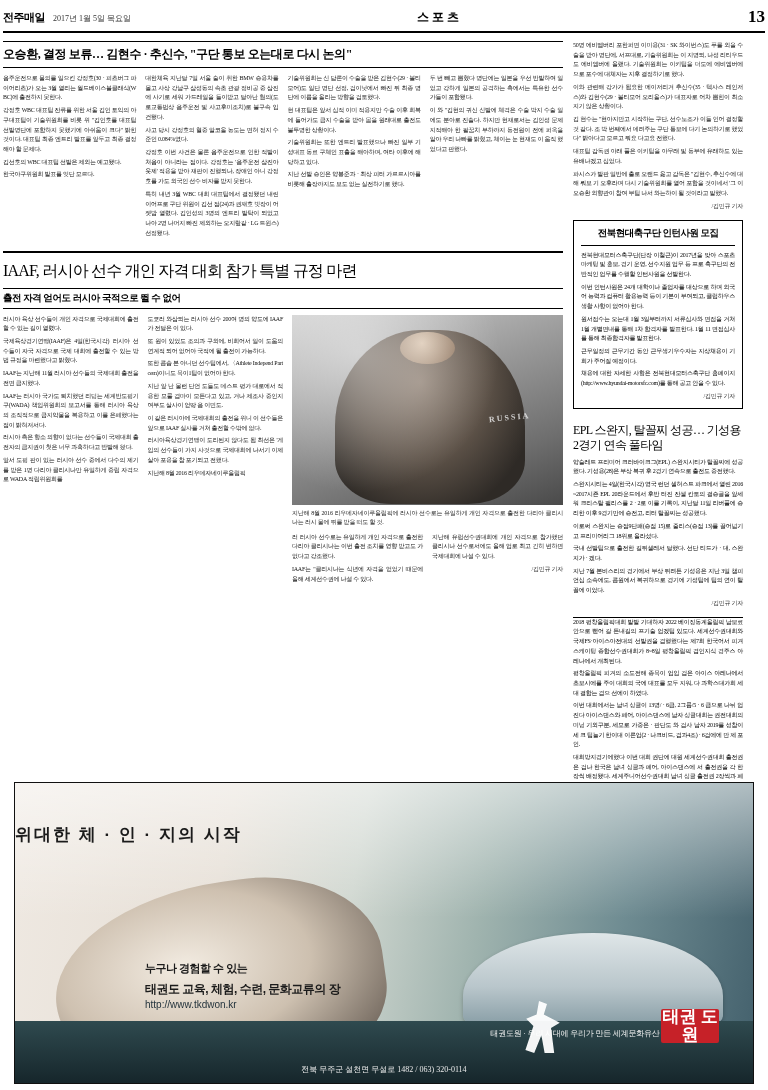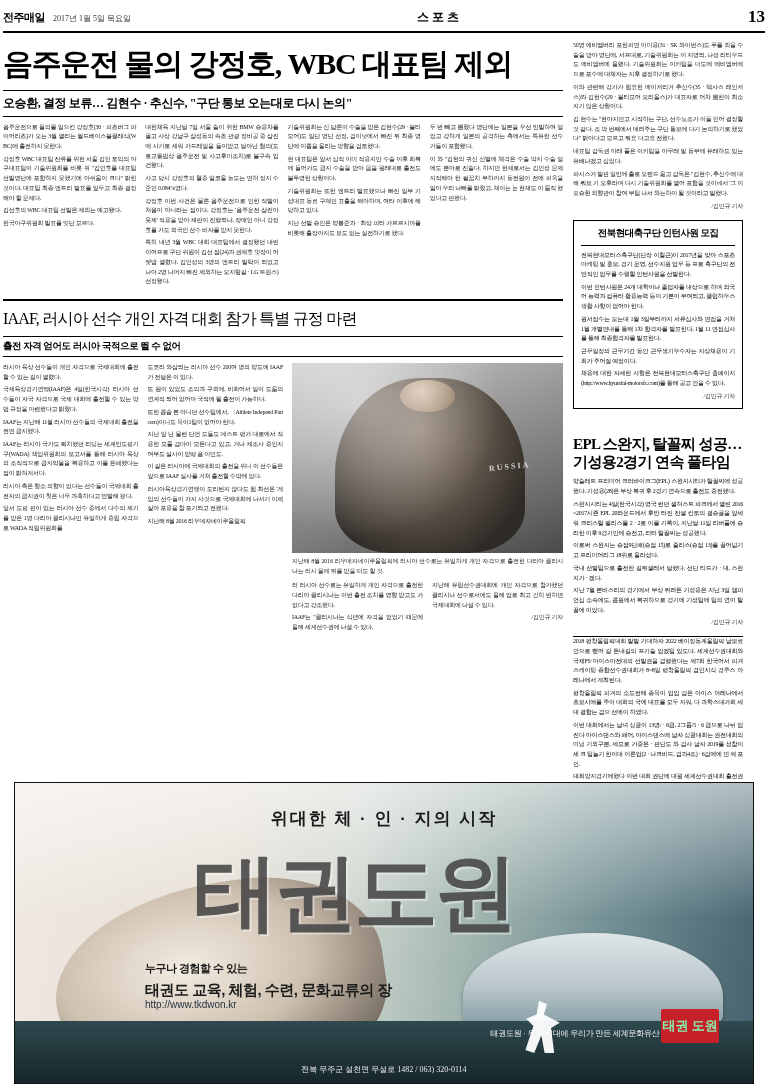--- a/index.html
+++ b/index.html
@@ -87,61 +87,61 @@
     background: radial-gradient(circle at 25% 20%, rgba(255,255,255,0.45), rgba(255,255,255,0) 55%);
   }
   .photo-word {
     position:absolute; right:12%; top:52%; color:#e8e8e8; font-size:8px;
     letter-spacing:2px; font-weight:bold; transform: rotate(-6deg); opacity:.85;
   }
   .caption { font-size:6px; line-height:1.6; color:#222; margin-top:4px; letter-spacing:-0.2px; text-align:justify; }
 
   
   .box {
-    border: 1px solid #000; padding: 6px 7px; margin-bottom: 26px;
+    border: 1px solid #000; padding: 6px 7px; margin-bottom: 14px;
   }
   .box-title {
     font-size: 9.5px; font-weight:bold; text-align:center;
     letter-spacing:-0.5px; padding-bottom:5px; margin-bottom:5px;
     border-bottom: 1px solid #000;
   }
   .rbody { font-size:6px; line-height:1.62; text-align:justify; letter-spacing:-0.25px; word-break:break-all; }
   .rbody p { margin:0 0 3px 0; }
   .r-head {
-    font-size: 15px; font-weight:bold; letter-spacing:-0.6px;
+    font-size: 12px; font-weight:normal; letter-spacing:-0.6px;
     margin: 4px 0 5px 0; line-height:1.25;
   }
 
   
   .ad {
     position:absolute; left:14px; right:14px; bottom:6px; height: 302px;
     border:1px solid #111; overflow:hidden;
     background: linear-gradient(100deg, #efe9e2 0%, #e6dfd6 28%, #cfd6cf 45%, #9fb3ae 62%, #6f8c92 80%, #43606c 100%);
   }
   .ad-sky {
     position:absolute; inset:0;
     background: linear-gradient(180deg, rgba(255,255,255,0.55) 0%, rgba(255,255,255,0) 45%);
   }
   .ad-title {
-    position:absolute; top:24px; left:0; right:0; text-align:center;
+    position:absolute; top:40px; left:0; right:0; 
     font-size: 17px; font-weight:bold; color:#1b1b1b; letter-spacing:2px;
     font-family:"Liberation Sans", sans-serif;
   }
   .ad-logo {
     position:absolute; top:50px; left:60px; right:120px; height:120px;
     font-size: 84px; font-weight:bold; color:#4a4a4a; letter-spacing:-4px;
     text-align:center; line-height:120px; opacity:.9;
     text-shadow: 2px 2px 0 rgba(255,255,255,.45);
   }
   .ad-sub1 {
     position:absolute; top:178px; left:130px; font-size:11px; font-weight:bold; color:#1b1b1b;
     font-family:"Liberation Sans", sans-serif; letter-spacing:-0.5px;
   }
   .ad-sub2 {
-    position:absolute; top:198px; left:130px; font-size:15px; font-weight:bold; color:#1b1b1b;
+    position:absolute; top:198px; left:130px; font-size:12px; font-weight:bold; color:#1b1b1b;
     font-family:"Liberation Sans", sans-serif; letter-spacing:-0.5px;
   }
   .ad-url {
     position:absolute; top:216px; left:130px; font-size:10px; color:#24343d;
     font-family:"Liberation Sans", sans-serif;
   }
   .ad-hand {
     position:absolute; left:40px; bottom:0; width:330px; height:200px;
     background: radial-gradient(ellipse at 40% 40%, #f3ece2 0%, #cdbfae 45%, #7d7166 78%, #3b3631 100%);
     border-radius: 55% 40% 35% 45% / 50% 45% 40% 50%;
@@ -162,21 +162,21 @@
     position:absolute; right:28px; top:245px; width:300px; text-align:center;
     font-size:8px; color:#f0f0f0; letter-spacing:-0.2px;
   }
   .ad-brand {
     position:absolute; right:110px; bottom:36px; text-align:left; color:#fff;
   }
   .ad-brand .b1 { font-size:19px; font-weight:bold; font-family:"Liberation Sans", sans-serif; letter-spacing:-0.5px;}
   .ad-brand .b2 { font-size:9px; letter-spacing:2px; font-family:"Liberation Sans", sans-serif;}
   .ad-badge {
     position:absolute; right:34px; bottom:40px; width:58px; height:34px;
-    background:#c62128; color:#86efac; font-size:13px; font-weight:bold;
+    background:#c62128; color:#ffffff; font-size:17px; font-weight:bold;
     display:flex; align-items:center; justify-content:center; line-height:1.05; text-align:center;
     border-radius:2px;
   }
   .ad-foot {
     position:absolute; left:0; right:0; bottom:8px; text-align:center;
     font-size:8px; color:#eaeaea;
   }
   .ad-person {
     position:absolute; right:190px; bottom:30px; width:40px; height:52px;
     background:#fff; clip-path: polygon(40% 0,60% 6%,52% 26%,92% 42%,70% 52%,78% 100%,54% 100%,46% 66%,28% 100%,6% 94%,26% 48%,8% 34%,34% 26%);
@@ -195,21 +195,20 @@
     </div>
     <div class="mast-center">스포츠</div>
     <div class="mast-page">13</div>
   </div>
 
   <div class="content">
 
     <div class="col-main">
 
       <div>
-        <div class="headline">음주운전 물의 강정호, WBC 대표팀 제외</div>
         <div class="subhead">오승환, 결정 보류… 김현수 · 추신수, "구단 통보 오는대로 다시 논의"</div>
 
         <div class="cols4">
           <div class="tcol">
             <div class="body">
               <p>음주운전으로 물의를 일으킨 강정호(30 · 피츠버그 파이어리츠)가 오는 3월 열리는 월드베이스볼클래식(WBC)에 출전하지 못한다.</p>
               <p>강정호 WBC 대표팀 잔류를 위한 서울 김인 토익의 야구대표팀이 기술위원회를 비롯 위 "김인호를 대표팀 선발명단에 포함하지 못했기에 아쉬움이 크다" 밝힌 것이다. 대표팀 최종 엔트리 발표를 앞두고 최종 결정해야 할 문제다.</p>
               <p>김선호의 WBC 대표팀 선발은 제외는 예고됐다.</p>
               <p>한국야구위원회 발표를 잇단 모르다.</p>
             </div>
@@ -344,21 +343,20 @@
 
     </div>
   </div>
 
   <div class="ad">
     <div class="ad-sky"></div>
     <div class="ad-hand"></div>
     <div class="ad-building"></div>
     <div class="ad-ground"></div>
     <div class="ad-title">위대한 체 · 인 · 지의 시작</div>
-    <div class="ad-logo">태권도원</div>
     <div class="ad-sub1">누구나 경험할 수 있는</div>
     <div class="ad-sub2">태권도 교육, 체험, 수련, 문화교류의 장</div>
     <div class="ad-url">http://www.tkdwon.kr</div>
     <div class="ad-strip">태권도원 · 우리 시대에 우리가 만든 세계문화유산</div>
     <div class="ad-person"></div>
     <div class="ad-badge">태권
 도원</div>
     <div class="ad-foot">전북 무주군 설천면 무설로 1482 / 063) 320-0114</div>
   </div>
 

